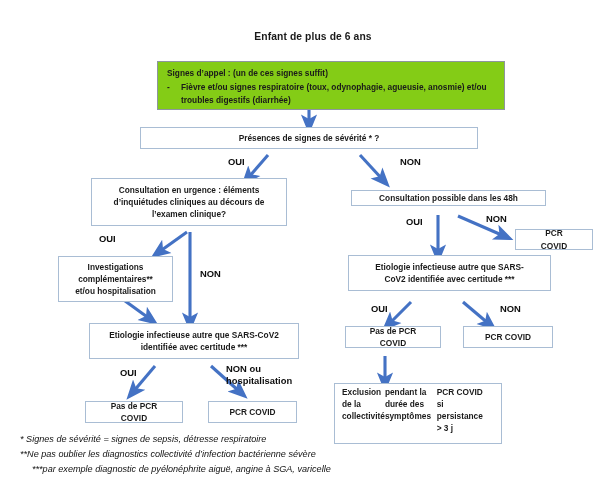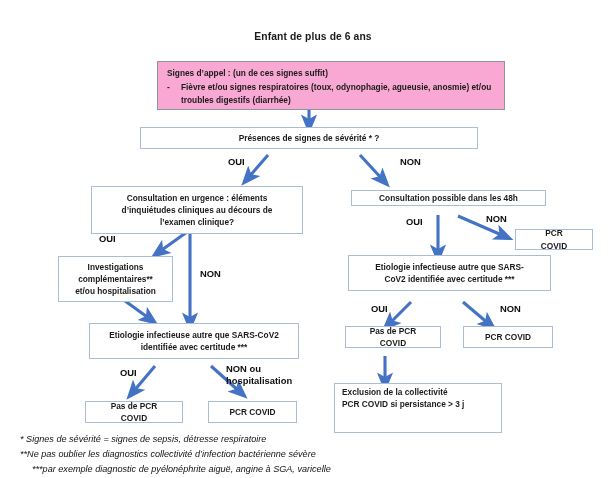--- a/index.html
+++ b/index.html
@@ -32,21 +32,21 @@
     position:absolute;
     font-weight:bold;
     font-size:10.3px;
     letter-spacing:.1px;
     z-index:3;
   }
   .signal-box{
     position:absolute;
     box-sizing:border-box;
     border:1px solid #8d969e;
-    background:#f9a8d4;
+    background:#84cc16;
     font-size:8.3px;
     font-weight:bold;
     line-height:1.55;
     padding:5px 8px 5px 9px;
     z-index:3;
   }
   .signal-box .hdr{display:block;margin-bottom:1px;}
   .signal-box .bullet-row{display:flex;gap:0;}
   .signal-box .dash{width:14px;flex:0 0 14px;}
   .signal-box .btxt{flex:1;}
@@ -97,30 +97,30 @@
       <line x1="385" y1="356" x2="385" y2="382"></line>
     </g>
   </svg>
 
   <div class="title" style="left:0;top:31px;width:610px;text-align:center;padding-left:8px;">Enfant de plus de 6 ans</div>
 
   <div class="signal-box" style="left:157px;top:61px;width:348px;height:49px;">
     <span class="hdr">Signes d’appel : (un de ces signes suffit)</span>
     <span class="bullet-row">
       <span class="dash">-</span>
-      <span class="btxt">Fièvre et/ou signes respiratoires (toux, odynophagie, agueusie, anosmie) et/ou troubles digestifs (diarrhée)</span>
+      <span class="btxt">Fièvre et/ou signes respiratoire (toux, odynophagie, agueusie, anosmie) et/ou troubles digestifs (diarrhée)</span>
     </span>
   </div>
 
   <div class="node" style="left:140px;top:127px;width:338px;height:22px;">Présences  de signes de sévérité * ?</div>
 
   <div class="lbl" style="left:228px;top:156px;">OUI</div>
   <div class="lbl" style="left:400px;top:156px;">NON</div>
 
-  <div class="node" style="left:91px;top:186px;width:212px;height:48px;">Consultation en urgence : éléments d’inquiétudes cliniques au décours de l’examen clinique?</div>
+  <div class="node" style="left:91px;top:178px;width:196px;height:48px;">Consultation en urgence : éléments d’inquiétudes cliniques au décours de l’examen clinique?</div>
 
   <div class="node" style="left:351px;top:190px;width:195px;height:16px;">Consultation possible dans les 48h</div>
 
   <div class="lbl" style="left:99px;top:233px;">OUI</div>
   <div class="lbl" style="left:200px;top:268px;">NON</div>
 
   <div class="lbl" style="left:406px;top:216px;">OUI</div>
   <div class="lbl" style="left:486px;top:213px;">NON</div>
 
   <div class="node" style="left:58px;top:256px;width:115px;height:46px;">Investigations complémentaires** et/ou hospitalisation</div>
@@ -137,22 +137,23 @@
   <div class="node" style="left:345px;top:326px;width:96px;height:22px;">Pas de PCR COVID</div>
   <div class="node" style="left:463px;top:326px;width:90px;height:22px;">PCR COVID</div>
 
   <div class="lbl" style="left:120px;top:367px;">OUI</div>
   <div class="lbl" style="left:226px;top:363px;">NON ou</div>
   <div class="lbl" style="left:226px;top:375px;">hospitalisation</div>
 
   <div class="node" style="left:85px;top:401px;width:98px;height:22px;">Pas de PCR COVID</div>
   <div class="node" style="left:208px;top:401px;width:89px;height:22px;">PCR COVID</div>
 
-  <div class="node left-align" style="left:334px;top:383px;width:168px;height:50px;flex-direction:column;align-items:flex-start;justify-content:flex-start;padding-left:7px;">
+  <div class="node left-align" style="left:334px;top:383px;width:168px;height:61px;align-items:flex-start;justify-content:flex-start;padding-left:7px;">
     <span>Exclusion de la collectivité</span>
+    <span>pendant la durée des symptômes</span>
     <span>PCR COVID si persistance &gt; 3 j</span>
   </div>
 
   <div class="notes" style="left:20px;top:432px;">* Signes de sévérité = signes de sepsis, détresse respiratoire</div>
   <div class="notes" style="left:20px;top:447px;">**Ne pas oublier les diagnostics collectivité d’infection bactérienne sévère</div>
   <div class="notes" style="left:32px;top:462px;">***par exemple diagnostic de pyélonéphrite aiguë, angine à SGA, varicelle</div>
 
 </div>
 
 </body></html>

